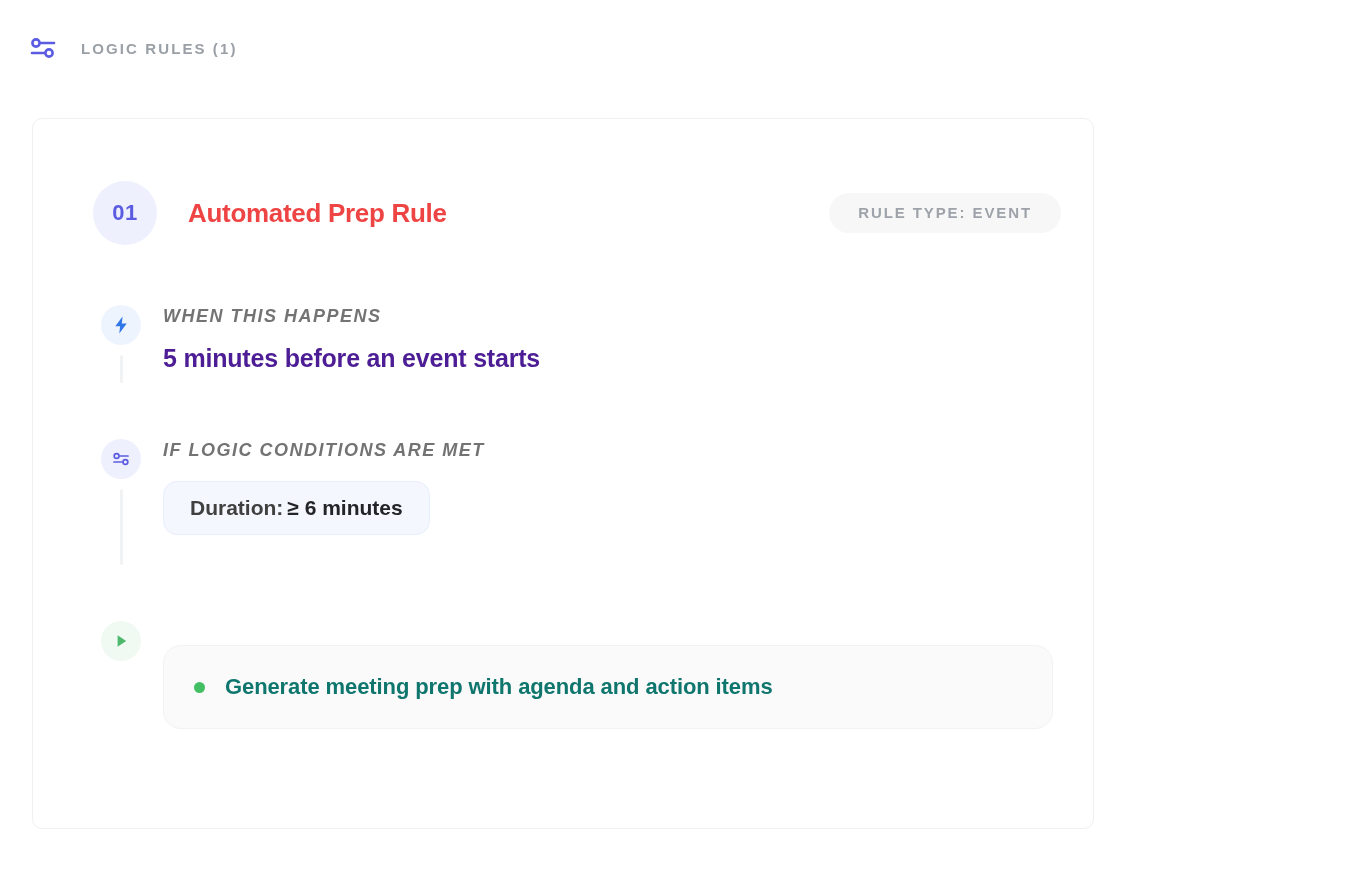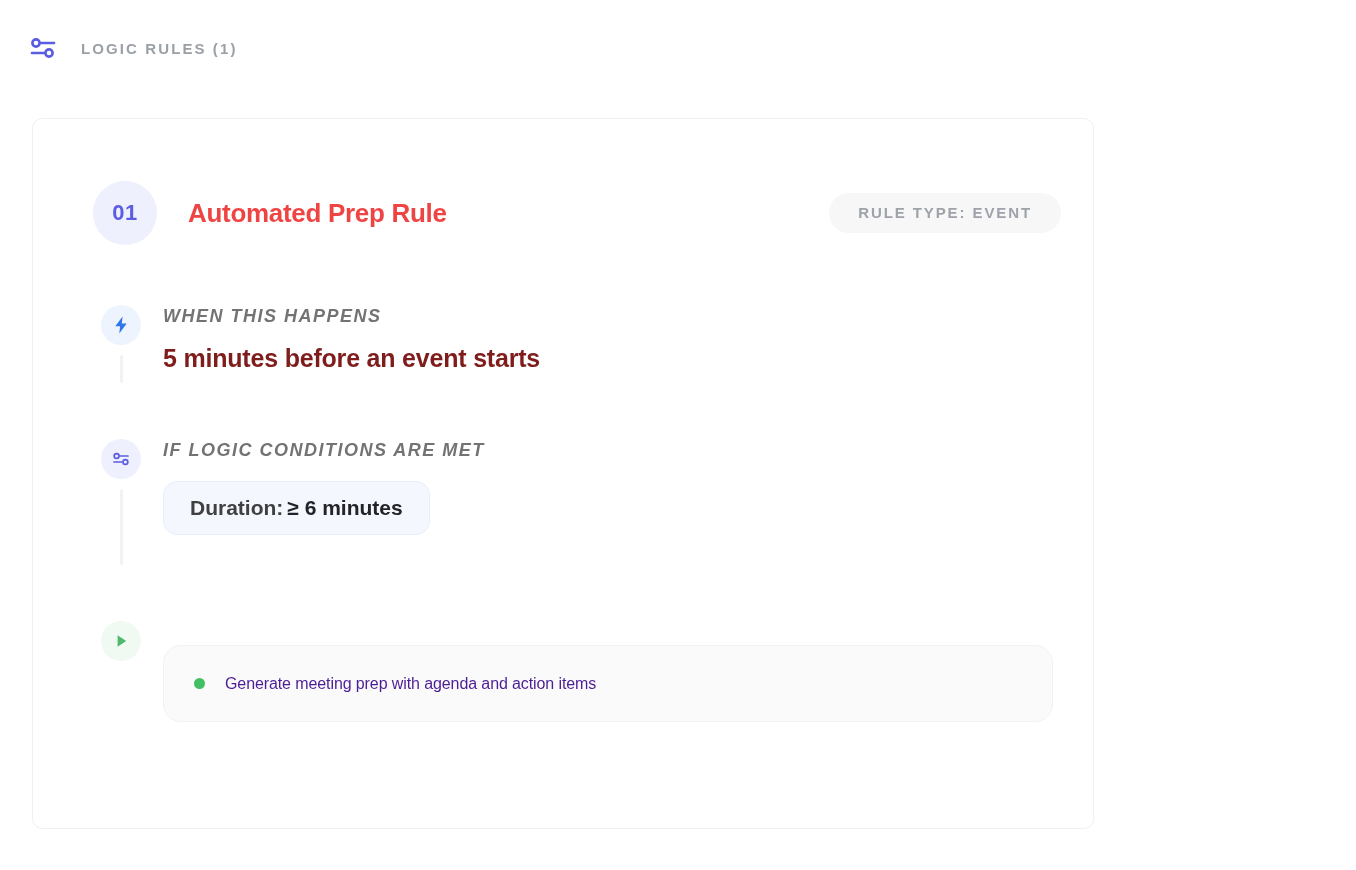--- a/index.html
+++ b/index.html
@@ -158,21 +158,21 @@
     font-style: italic;
     letter-spacing: 1.5px;
     color: #737373;
     line-height: 1;
   }
 
   .trigger-text {
     margin-top: 19px;
     font-size: 25px;
     font-weight: bold;
-    color: #7f1d1d;
+    color: #4c1d95;
     letter-spacing: -0.2px;
     line-height: 1.15;
   }
 
   
   .condition-list {
     margin-top: 22px;
     display: flex;
     flex-wrap: wrap;
     gap: 12px;
@@ -207,23 +207,23 @@
     gap: 20px;
   }
   .action-dot {
     width: 11px;
     height: 11px;
     border-radius: 50%;
     background: #43bf63;
     flex: 0 0 auto;
   }
   .action-text {
-    font-size: 16px;
-    font-weight: normal;
-    color: #4c1d95;
+    font-size: 22px;
+    font-weight: bold;
+    color: #0f766e;
     letter-spacing: -0.1px;
     line-height: 1.2;
   }
 
   .spacer-conditions { height: 56px; }
   .spacer-actions    { height: 56px; }
 </style>
 </head>
 <body>
 

